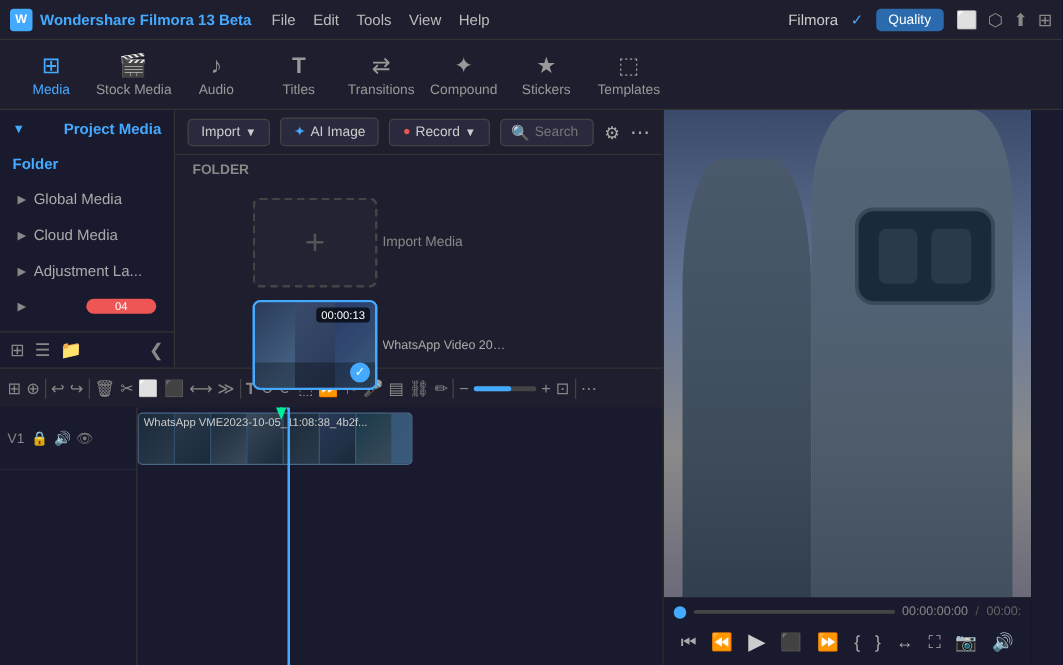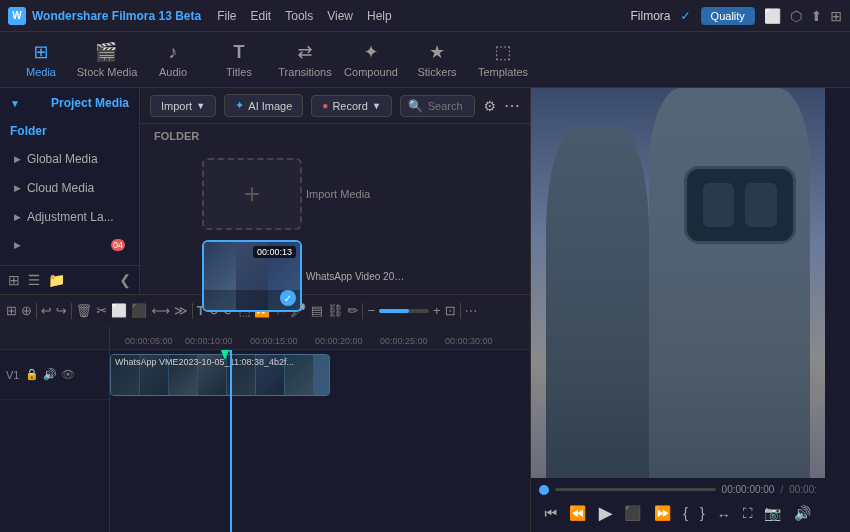--- a/index.html
+++ b/index.html
@@ -25,21 +25,21 @@
     .tb-label { font-size: 11px; }
 
     
     .sidebar { width: 140px; background: #1a1a2e; border-right: 1px solid #333; display: flex; flex-direction: column; }
     .sidebar-header { padding: 8px 10px; display: flex; align-items: center; justify-content: space-between; }
     .sidebar-title { font-size: 12px; color: #4af; font-weight: bold; }
     .sidebar-items { flex: 1; overflow-y: auto; }
     .sidebar-item { display: flex; align-items: center; padding: 7px 10px; cursor: pointer; font-size: 12px; color: #aaa; gap: 6px; border-radius: 4px; margin: 1px 4px; }
     .sidebar-item .arrow { font-size: 9px; color: #888; }
     .sidebar-folder { color: #4af; font-size: 12px; font-weight: bold; padding: 6px 10px; cursor: pointer; }
-    .sidebar-badge { background: #e55; color: #fff; border-radius: 8px; font-size: 9px; padding: 1px 2px; margin-left: auto; }
+    .sidebar-badge { background: #e55; color: #fff; border-radius: 8px; font-size: 9px; padding: 1px 23px; margin-left: auto; }
 
     
     .content-area { flex: 1; display: flex; flex-direction: column; background: #1e1e2e; }
     .content-toolbar { display: flex; align-items: center; padding: 6px 10px; gap: 8px; border-bottom: 1px solid #333; }
     .import-btn { background: #2a2a3e; border: 1px solid #444; color: #ccc; border-radius: 4px; padding: 4px 10px; font-size: 11px; cursor: pointer; display: flex; align-items: center; gap: 4px; }
     .ai-image-btn { background: #2a2a3e; border: 1px solid #444; color: #ccc; border-radius: 4px; padding: 4px 10px; font-size: 11px; cursor: pointer; display: flex; align-items: center; gap: 4px; }
     .record-btn { background: #2a2a3e; border: 1px solid #444; color: #ccc; border-radius: 4px; padding: 4px 10px; font-size: 11px; cursor: pointer; display: flex; align-items: center; gap: 4px; }
     .search-bar { display: flex; align-items: center; background: #2a2a3e; border: 1px solid #444; border-radius: 4px; padding: 3px 8px; flex: 1; }
     .search-bar input { background: none; border: none; color: #ccc; font-size: 11px; outline: none; width: 100%; }
     .filter-btn { background: none; border: none; color: #aaa; cursor: pointer; font-size: 14px; }
@@ -259,31 +259,20 @@
           <div style="width:30px;height:4px;background:#4af;border-radius:2px;"></div>
         </div>
         <span style="color:#888;cursor:pointer;font-size:13px;">+</span>
         <span style="color:#888;cursor:pointer;font-size:13px;">⊡</span>
         <div style="width:1px;height:16px;background:#444;"></div>
         <span style="color:#888;cursor:pointer;font-size:13px;">⋯</span>
       </div>
 
       <div style="display:flex;flex-direction:column;flex:1;background:#1a1a2e;min-height:0;">
 
-        <div style="display:flex;height:24px;background:#1e1e2e;border-bottom:1px solid #2a2a3e;">
-          <div style="width:110px;flex-shrink:0;border-right:1px solid #333;"></div>
-          <div style="flex:1;display:flex;align-items:flex-end;padding-bottom:3px;overflow:hidden;position:relative;">
-            <span style="font-size:9px;color:#666;position:absolute;left:15px;">00:00:05:00</span>
-            <span style="font-size:9px;color:#666;position:absolute;left:75px;">00:00:10:00</span>
-            <span style="font-size:9px;color:#666;position:absolute;left:140px;">00:00:15:00</span>
-            <span style="font-size:9px;color:#666;position:absolute;left:205px;">00:00:20:00</span>
-            <span style="font-size:9px;color:#666;position:absolute;left:270px;">00:00:25:00</span>
-            <span style="font-size:9px;color:#666;position:absolute;left:335px;">00:00:30:00</span>
-          </div>
-        </div>
 
         <div style="display:flex;flex:1;min-height:0;">
 
           <div style="width:110px;flex-shrink:0;background:#1a1a2e;border-right:1px solid #333;display:flex;flex-direction:column;">
             <div style="height:50px;display:flex;align-items:center;padding:0 6px;gap:6px;border-bottom:1px solid #252535;">
               <span style="color:#888;font-size:11px;">V1</span>
               <div style="display:flex;gap:4px;">
                 <span style="color:#777;cursor:pointer;font-size:11px;">🔒</span>
                 <span style="color:#777;cursor:pointer;font-size:11px;">🔊</span>
                 <span style="color:#777;cursor:pointer;font-size:11px;">👁</span>

